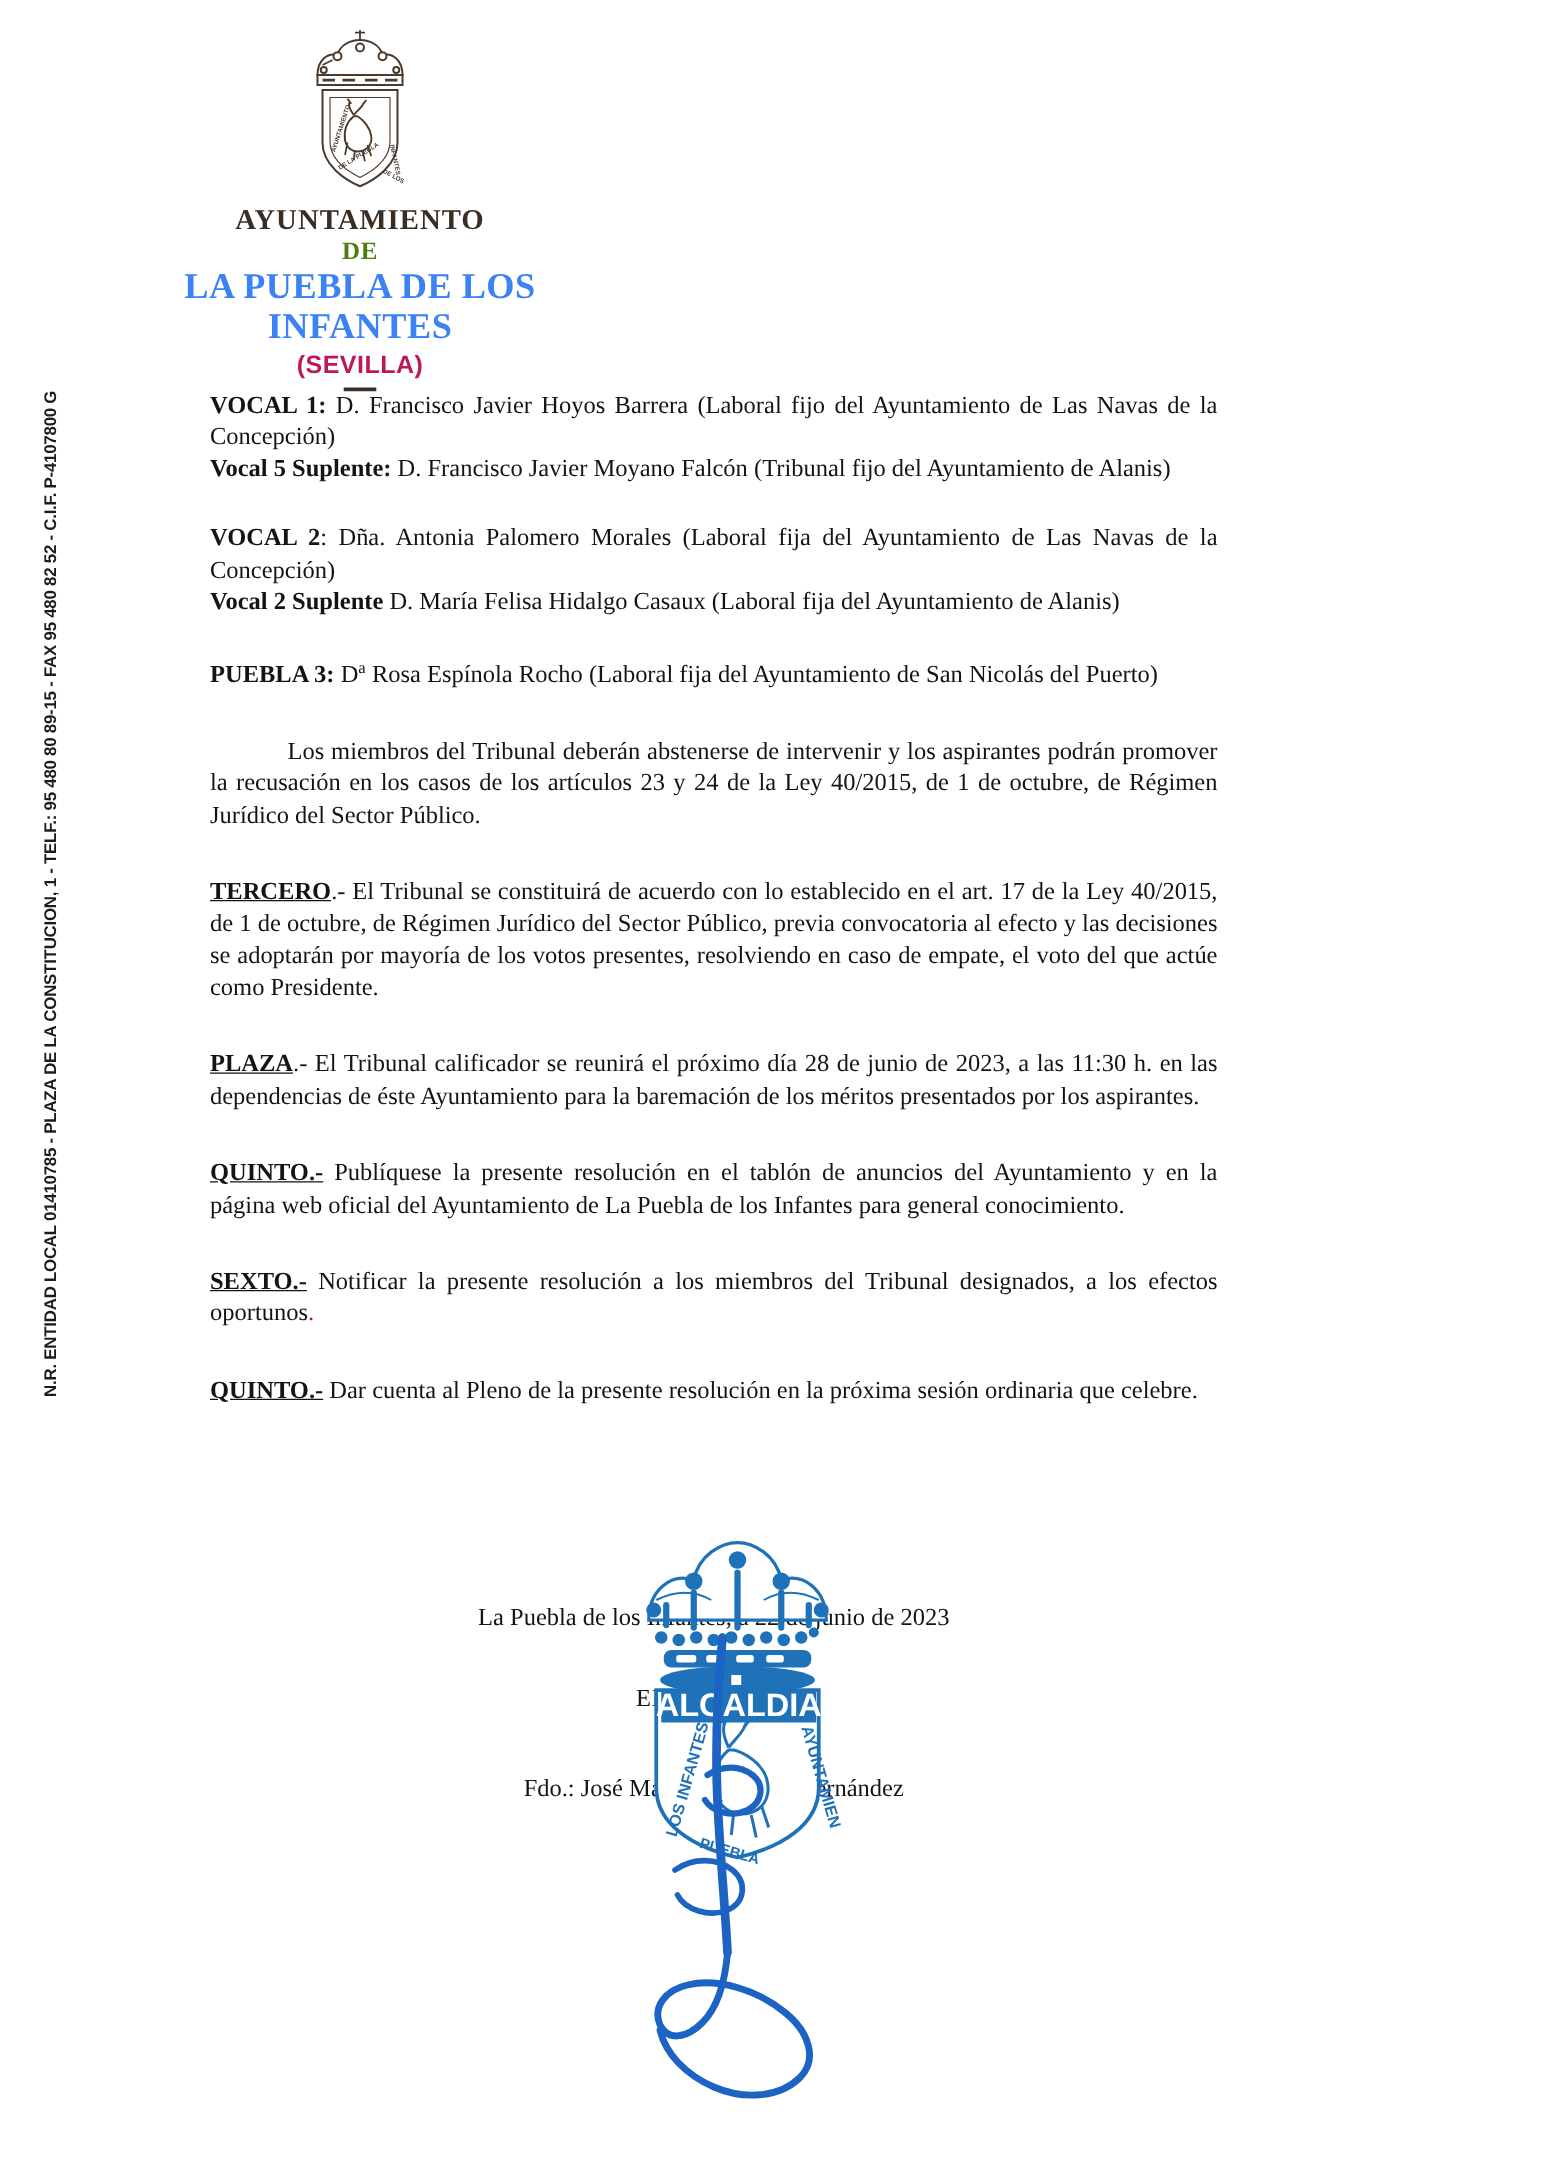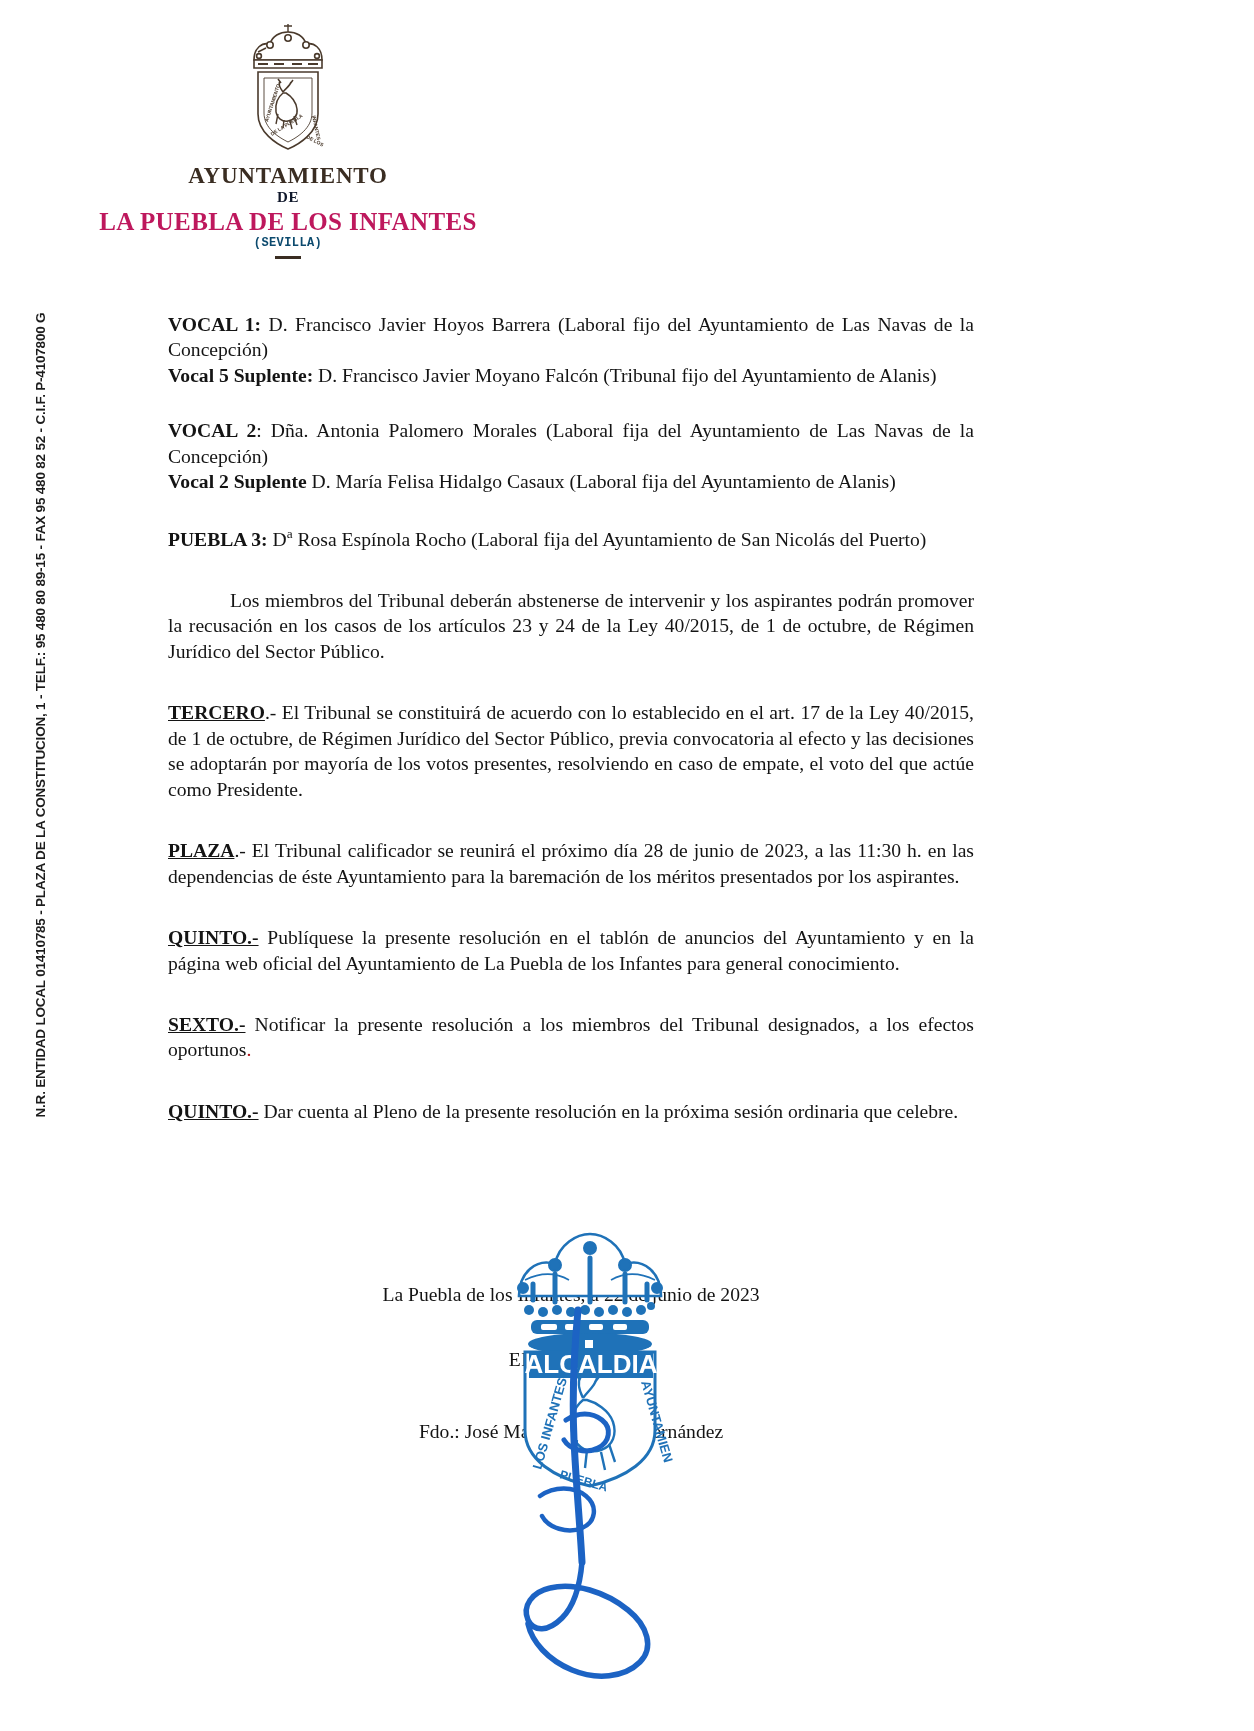--- a/index.html
+++ b/index.html
@@ -62,40 +62,40 @@
     font-family: "Liberation Serif", serif;
     font-size: 23px;
     font-weight: 700;
     letter-spacing: 0.8px;
     color: #3a2d22;
     margin-top: 6px;
     line-height: 1.05;
   }
   .lh-line2 {
     font-family: "Liberation Serif", serif;
-    font-size: 15px;
+    font-size: 20px;
     font-weight: 700;
     letter-spacing: 0.5px;
-    color: #0f172a;
+    color: #4d7c0f;
     line-height: 1.3;
   }
   .lh-line3 {
     font-family: "Liberation Serif", serif;
-    font-size: 25px;
+    font-size: 29px;
+    font-weight: 700;
+    letter-spacing: 0.4px;
+    color: #3b82f6;
+    line-height: 1.1;
+  }
+  .lh-line4 {
+    font-family: Liberation Sans, sans-serif;
+    font-size: 20px;
     font-weight: 700;
     letter-spacing: 0.4px;
     color: #be185d;
-    line-height: 1.1;
-  }
-  .lh-line4 {
-    font-family: Liberation Mono, monospace;
-    font-size: 12px;
-    font-weight: 700;
-    letter-spacing: 0.4px;
-    color: #0c4a6e;
     line-height: 1.4;
   }
   .lh-rule {
     width: 26px;
     height: 3px;
     background: #3a2d22;
     margin: 4px auto 0 auto;
   }
 
   

